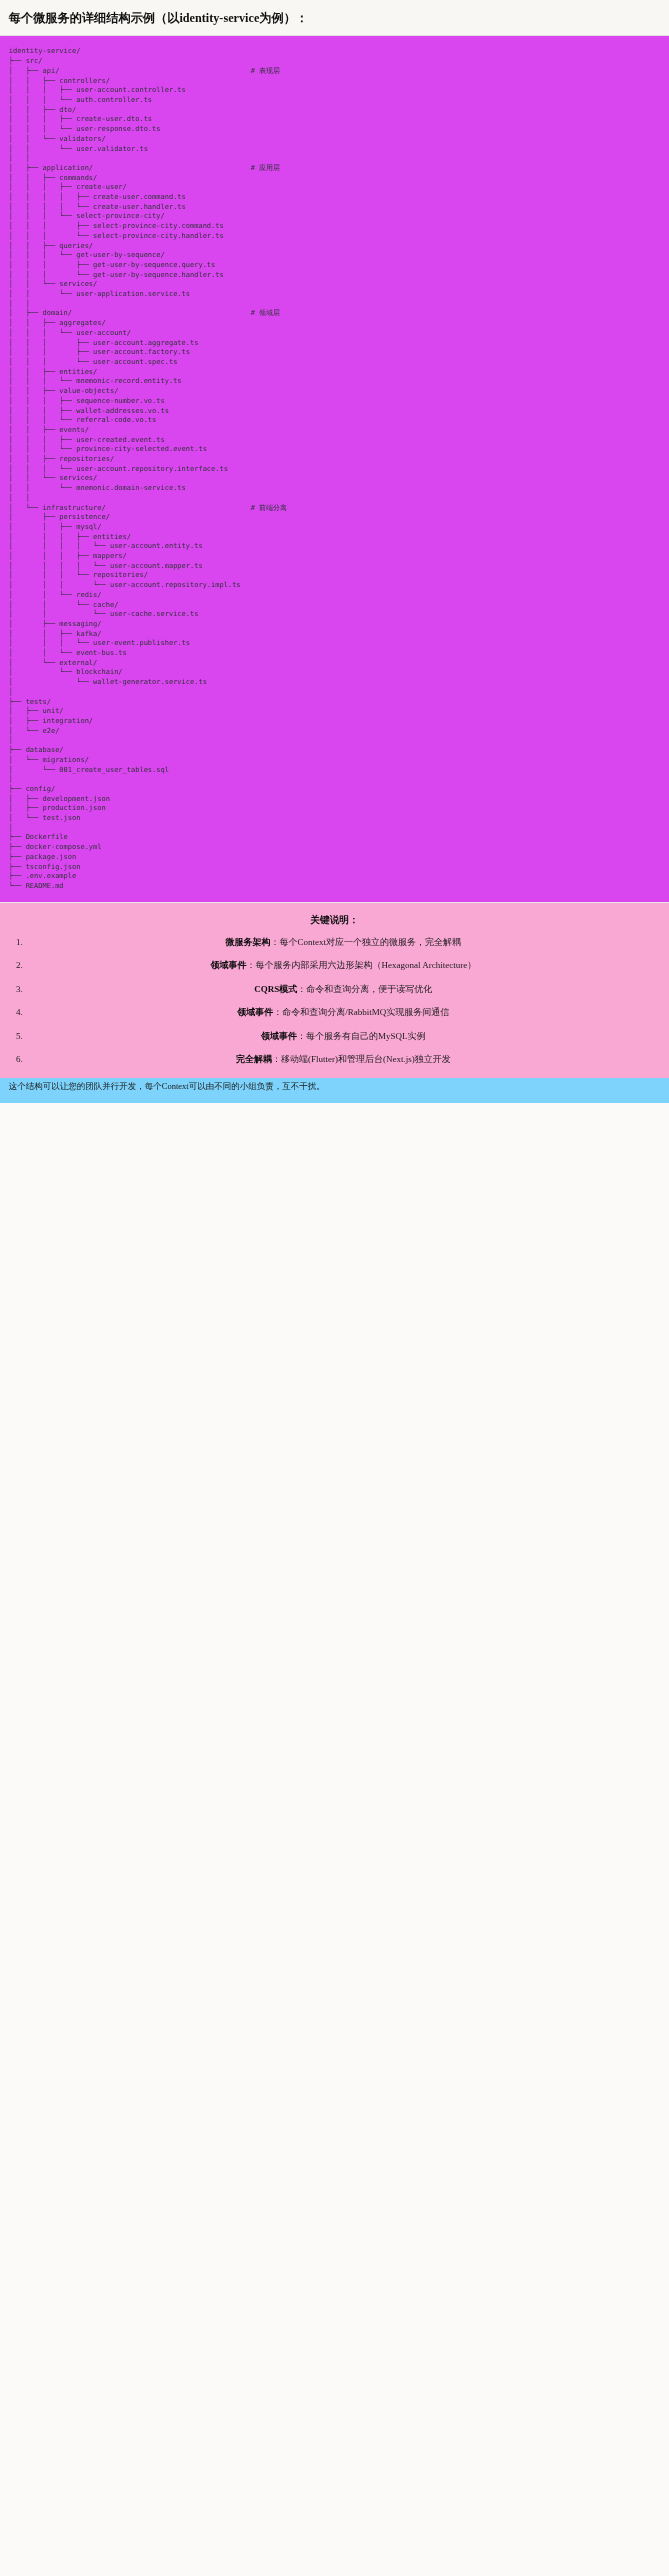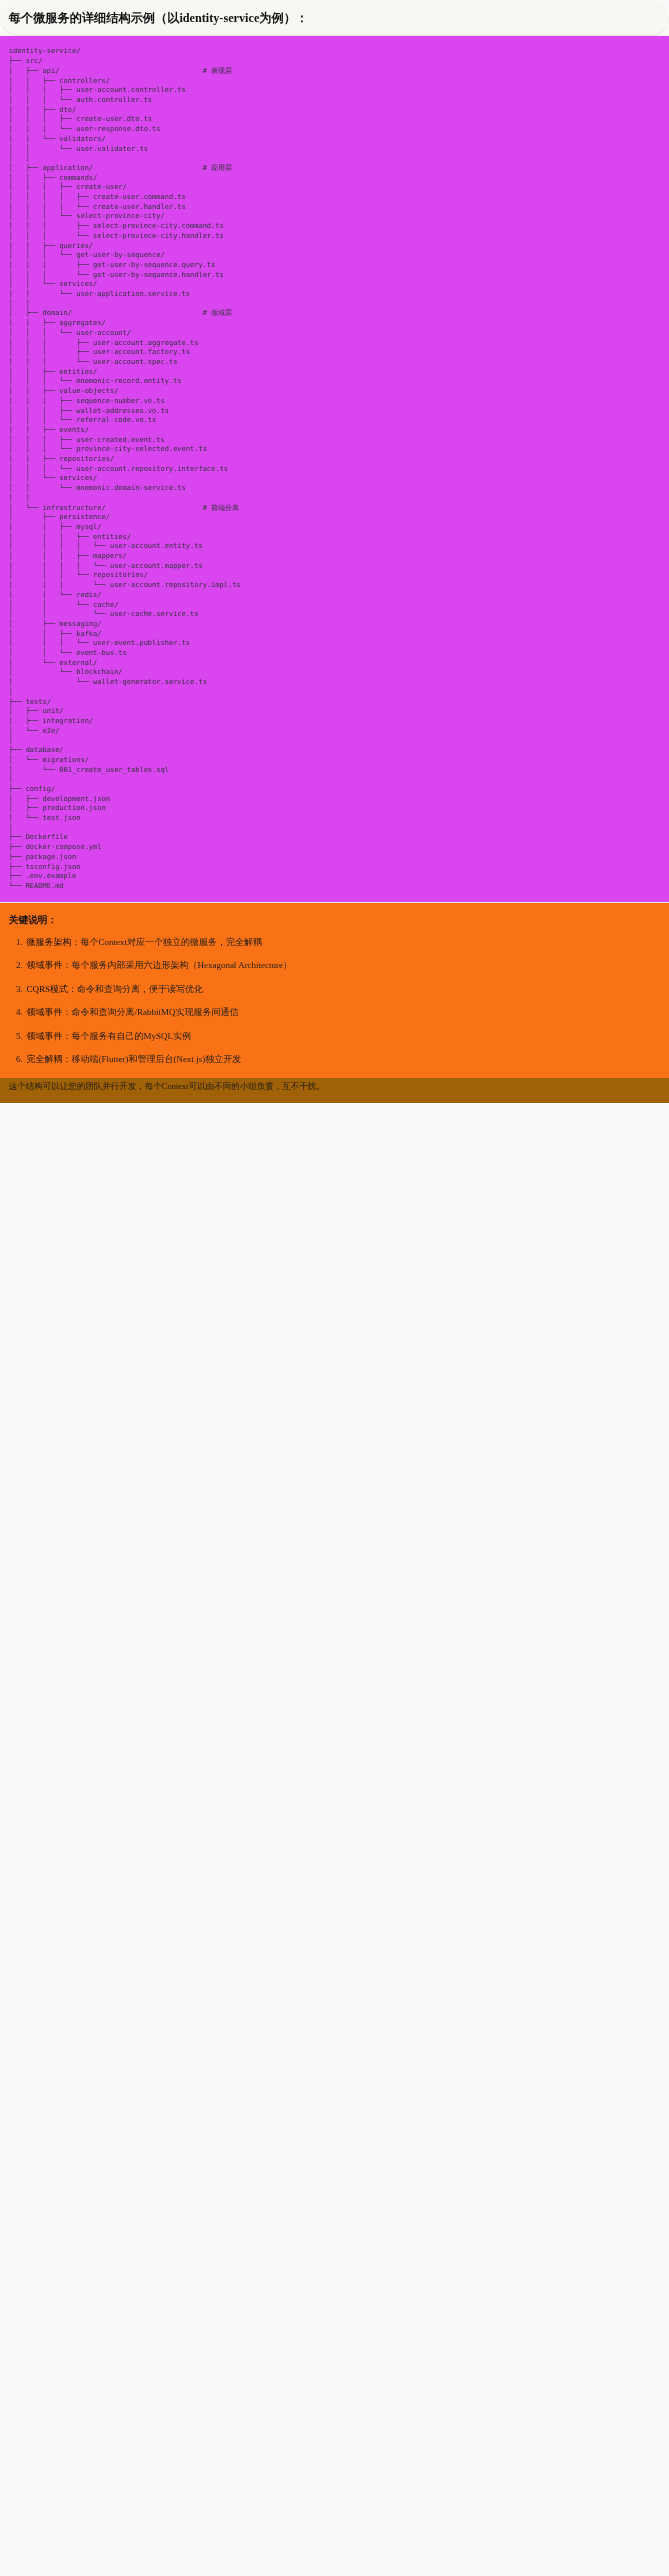--- a/index.html
+++ b/index.html
@@ -22,45 +22,45 @@
   .doc-heading {
     font-family: "Liberation Serif", "DejaVu Serif", serif;
     font-weight: bold;
     font-size: 12.2px;
     line-height: 1.5;
     color: #111111;
     padding: 8.8px 8.8px 8.1px 8.8px;
     margin: 0;
     background: #f8f7f3;
     border-bottom: 0.6px solid #e2e0da;
-    border-radius: 18px;
   }
   
   .code-block {
     background: #d946ef;
     padding: 11.3px 8.8px 10px 8.8px;
     margin: 0;
     border-bottom: 0.6px solid #e8e6e0;
   }
   pre.tree {
     margin: 0;
     padding: 0;
     font-family: "DejaVu Sans Mono", "Liberation Mono", monospace;
     font-size: 7px;
     line-height: 9.7px;
     color: #2f3338;
     white-space: pre;
     letter-spacing: 0px;
     tab-size: 4;
   }
-  pre.tree .cmt { color: #2f3338; }
+  pre.tree .cmt { color: #2f3338; margin-left: 48px; }
   
   .keys-section {
     padding: 10px 8.8px 3.8px 8.8px;
-    background: #f97316;
+    background: #f9a8d4;
+    text-align: center;
   }
   .keys-title {
     font-family: "Liberation Serif", "DejaVu Serif", serif;
     font-weight: bold;
     font-size: 9.7px;
     line-height: 1.45;
     margin: 0 0 8.8px 0;
     color: #121212;
   }
   ol.keys {
@@ -70,29 +70,29 @@
     font-size: 9px;
     line-height: 1.5;
   }
   ol.keys > li {
     margin: 0 0 10px 0;
     padding-left: 1.3px;
     color: #1b1b1b;
   }
   ol.keys > li:last-child { margin-bottom: 7.5px; }
   ol.keys b {
-    font-weight: normal;
+    font-weight: bold;
     color: #0d0d0d;
   }
   .closing {
     padding: 2.5px 8.8px 10px 8.8px;
     font-size: 8.5px;
     line-height: 1.55;
     color: #1b1b1b;
-    background: #a16207;
+    background: #7dd3fc;
     margin: 0;
   }
 </style>
 </head>
 <body>
 
 <div class="page">
 
   <h2 class="doc-heading">每个微服务的详细结构示例（以identity-service为例）：</h2>
 

